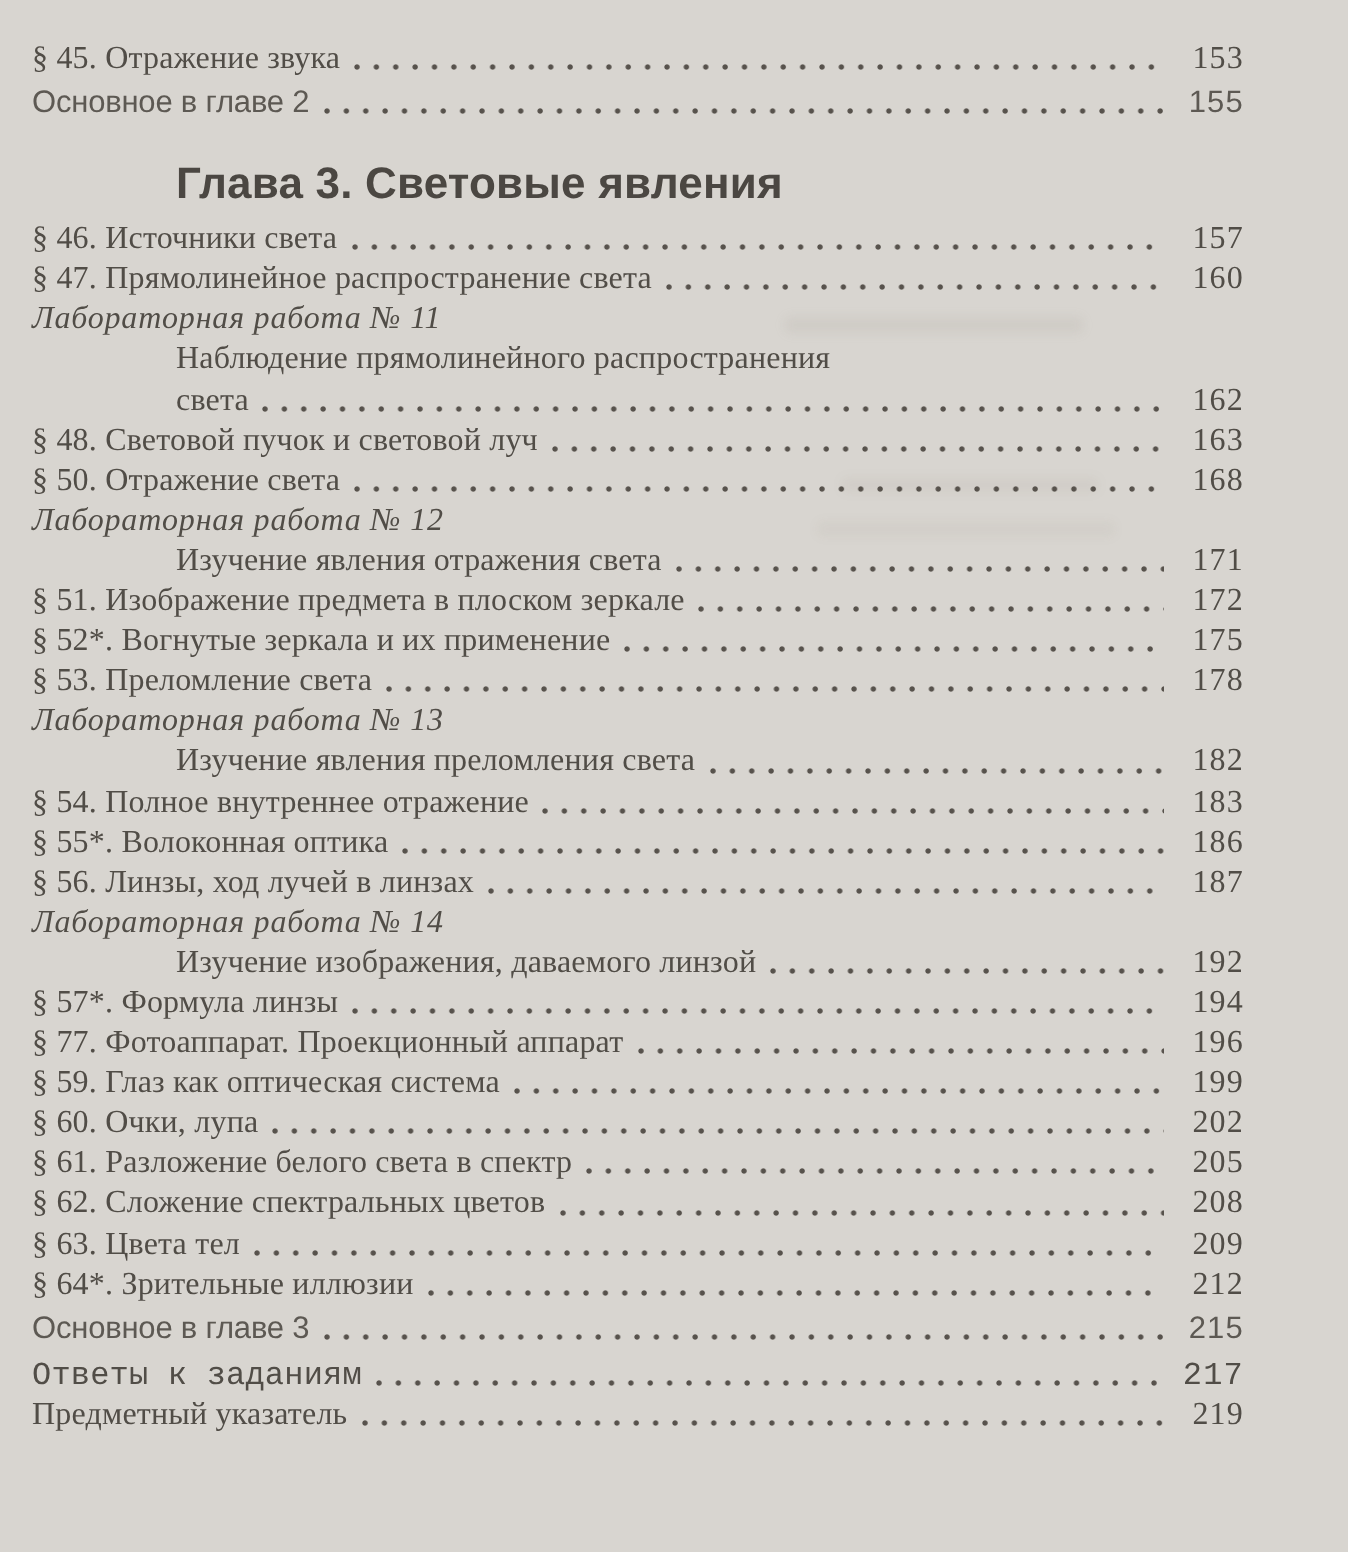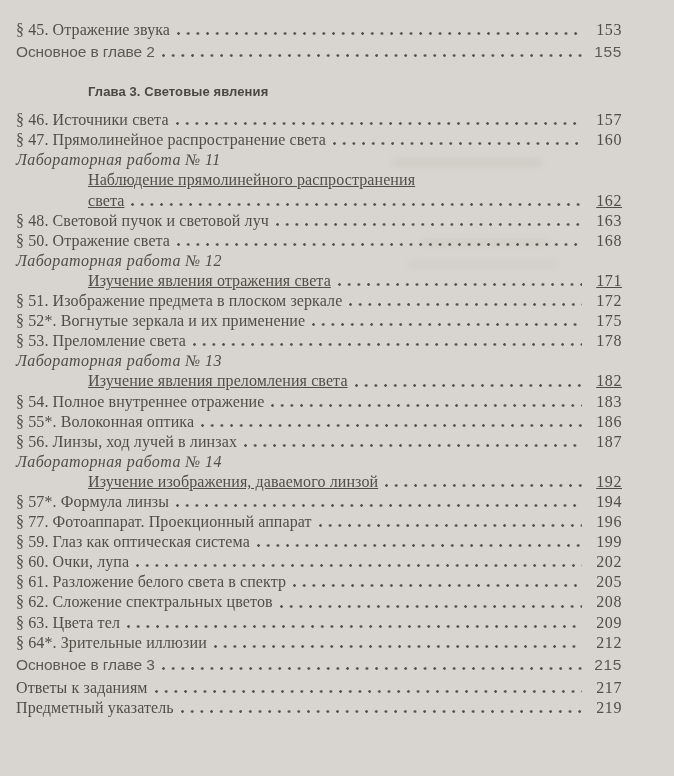--- a/index.html
+++ b/index.html
@@ -66,33 +66,33 @@
   .row.summary {
     font-family: "Liberation Sans", "DejaVu Sans", sans-serif;
     font-size: 15.5px;
     letter-spacing: -0.1px;
     color: #5d5953;
     margin-top: 2px;
   }
   .row.chapter-heading {
     font-family: "Liberation Sans", "DejaVu Sans", sans-serif;
     font-weight: bold;
-    font-size: 13px;
+    font-size: 22px;
     line-height: 28px;
     color: #4b4742;
     padding-left: 72px;
     margin: 16px 0 4px 0;
     letter-spacing: 0.1px;
   }
   .row.lab-title {
     font-style: italic;
     letter-spacing: 0.4px;
   }
-  .row.lab-desc { padding-left: 72px; text-decoration: underline; }
-  .row.summary + .row.backmatter { margin-top: 3px; }
+  .row.lab-desc { padding-left: 72px; }
+  .row.summary + .row.backmatter { margin-top: 3px; font-family: Liberation Mono, monospace; }
 </style>
 </head>
 <body>
 
 <div class="page">
   <div class="bleed b1"></div>
   <div class="bleed b2"></div>
   <div class="bleed b3"></div>
 
   <div class="toc" id="toc">

